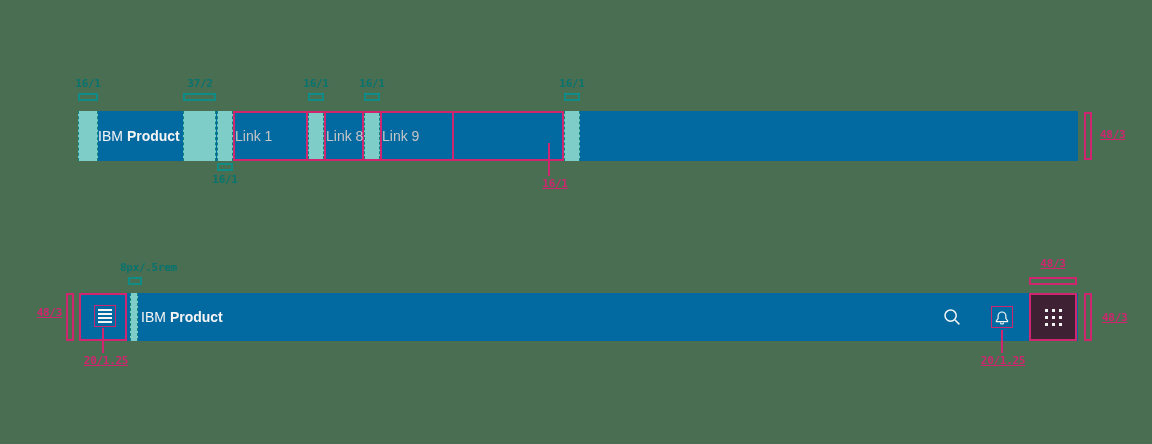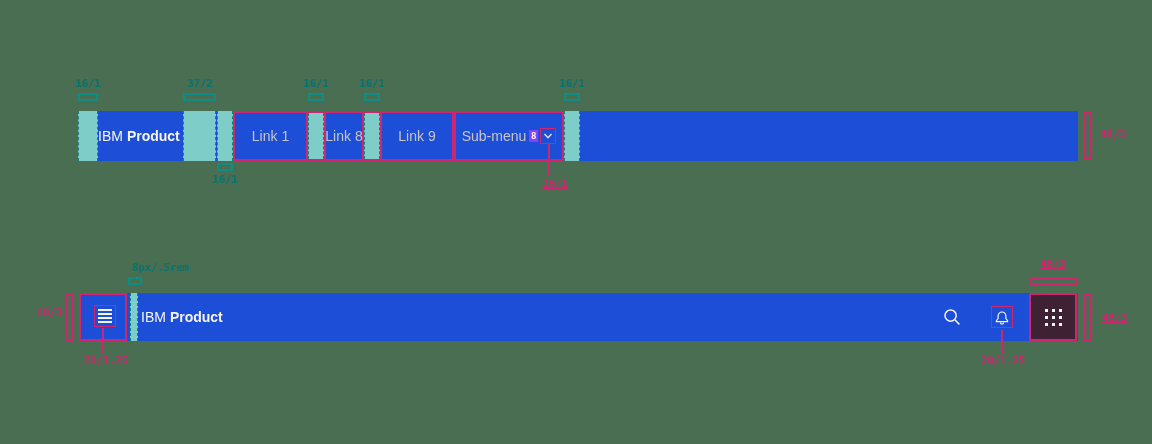--- a/index.html
+++ b/index.html
@@ -11,25 +11,25 @@
   .annot.teal{color:#077470;}
   .annot.pink{color:#d02670;text-decoration:underline;}
   .ctr{transform:translateX(-50%);}
   .ruler{position:absolute;box-sizing:border-box;border:2px solid #0f8c86;background:transparent;}
   .ruler.pink{border-color:#d02670;}
   .ruler-h{height:8px;}
   .ruler-v{width:8px;}
   .leader{position:absolute;width:2px;background:#d02670;}
 
   
-  .bar{position:absolute;background:#1d4ed8;}
+  .bar{position:absolute;background:#0369a1;}
   .teal-block{position:absolute;top:0;bottom:0;background:#7ecdc9;border-left:1px dashed #0c837e;border-right:1px dashed #0c837e;box-sizing:border-box;}
   .teal-block.inner{top:2px;bottom:2px;z-index:3;}
   .navspec{position:absolute;top:0;bottom:0;border:2px solid #d02670;box-sizing:border-box;z-index:1;}
-  .linkbox{position:absolute;top:0;bottom:0;border:2px solid #d02670;box-sizing:border-box;display:flex;align-items:center;justify-content:center;color:#c6c6c6;font-size:14px;white-space:nowrap;z-index:2;}
+  .linkbox{position:absolute;top:0;bottom:0;border:2px solid #d02670;box-sizing:border-box;display:flex;align-items:center;color:#c6c6c6;font-size:14px;white-space:nowrap;z-index:2;}
   .brand{position:absolute;top:0;bottom:0;display:flex;align-items:center;color:#f4f4f4;font-size:14px;white-space:nowrap;z-index:2;}
   .brand .bname{font-weight:700;margin-left:4px;}
   .badge8{background:#8a3ffc;color:#fff;font:700 9px "DejaVu Sans Mono",monospace;width:9px;height:12px;display:flex;align-items:center;justify-content:center;margin-left:3px;}
   .chevbox{width:16px;height:16px;border:1px solid #d02670;box-sizing:border-box;display:flex;align-items:center;justify-content:center;margin-left:2px;}
 
   .iconbtn{position:absolute;display:flex;align-items:center;justify-content:center;background:transparent;border:none;padding:0;}
   .measurebox{position:absolute;border:1px solid #d02670;box-sizing:border-box;display:flex;align-items:center;justify-content:center;z-index:3;}
   .hamburger{display:flex;flex-direction:column;justify-content:space-between;width:14px;height:14px;}
   .hamburger span{display:block;height:2px;background:#f4f4f4;}
   .outline48{position:absolute;border:2px solid #d02670;box-sizing:border-box;z-index:2;}
@@ -56,29 +56,20 @@
         <span>Link 1</span>
       </div>
     <div class="teal-block inner" style="left:230px;width:16px;"></div>
     <div class="linkbox" style="left:246px;width:40px;">
         <span>Link 8</span>
       </div>
     <div class="teal-block inner" style="left:286px;width:16px;"></div>
     <div class="linkbox" style="left:302px;width:74px;">
         <span>Link 9</span>
       </div>
-    <div class="linkbox" style="left:376px;width:110px;">
-      <span>Sub-menu</span>
-      <span class="badge8">8</span>
-      <span class="chevbox">
-        <svg width="10" height="10" viewBox="0 0 10 10">
-          <polyline points="1.5,3 5,6.8 8.5,3" fill="none" stroke="#e0e0e0" stroke-width="1.4"></polyline>
-        </svg>
-      </span>
-    </div>
     <div class="teal-block" style="left:486px;width:16px;"></div>
   </div>
 
   <div class="annot teal ctr" style="left:88px;top:77px;">16/1</div>
   <div class="ruler ruler-h" style="left:78px;top:93px;width:20px;"></div>
 
   <div class="annot teal ctr" style="left:200px;top:77px;">37/2</div>
   <div class="ruler ruler-h" style="left:183px;top:93px;width:33px;"></div>
 
   <div class="annot teal ctr" style="left:316px;top:77px;">16/1</div>
@@ -144,21 +135,21 @@
           <span></span>
           <span></span>
           <span></span>
       </span>
     </button>
   </div>
 
   <div class="annot pink" style="left:28px;top:306px;width:34px;text-align:right;">48/3</div>
   <div class="ruler pink ruler-v" style="left:66px;top:293px;height:48px;"></div>
 
-  <div class="annot teal" style="left:132px;top:261px;">8px/.5rem</div>
+  <div class="annot teal" style="left:120px;top:261px;">8px/.5rem</div>
   <div class="ruler ruler-h" style="left:128px;top:277px;width:14px;"></div>
 
   <div class="leader" style="left:102px;top:328px;height:25px;"></div>
   <div class="annot pink ctr" style="left:106px;top:354px;">20/1.25</div>
 
   <div class="leader" style="left:1001px;top:330px;height:23px;"></div>
   <div class="annot pink ctr" style="left:1003px;top:354px;">20/1.25</div>
 
   <div class="annot pink ctr" style="left:1053px;top:257px;">48/3</div>
   <div class="ruler pink ruler-h" style="left:1029px;top:277px;width:48px;"></div>

